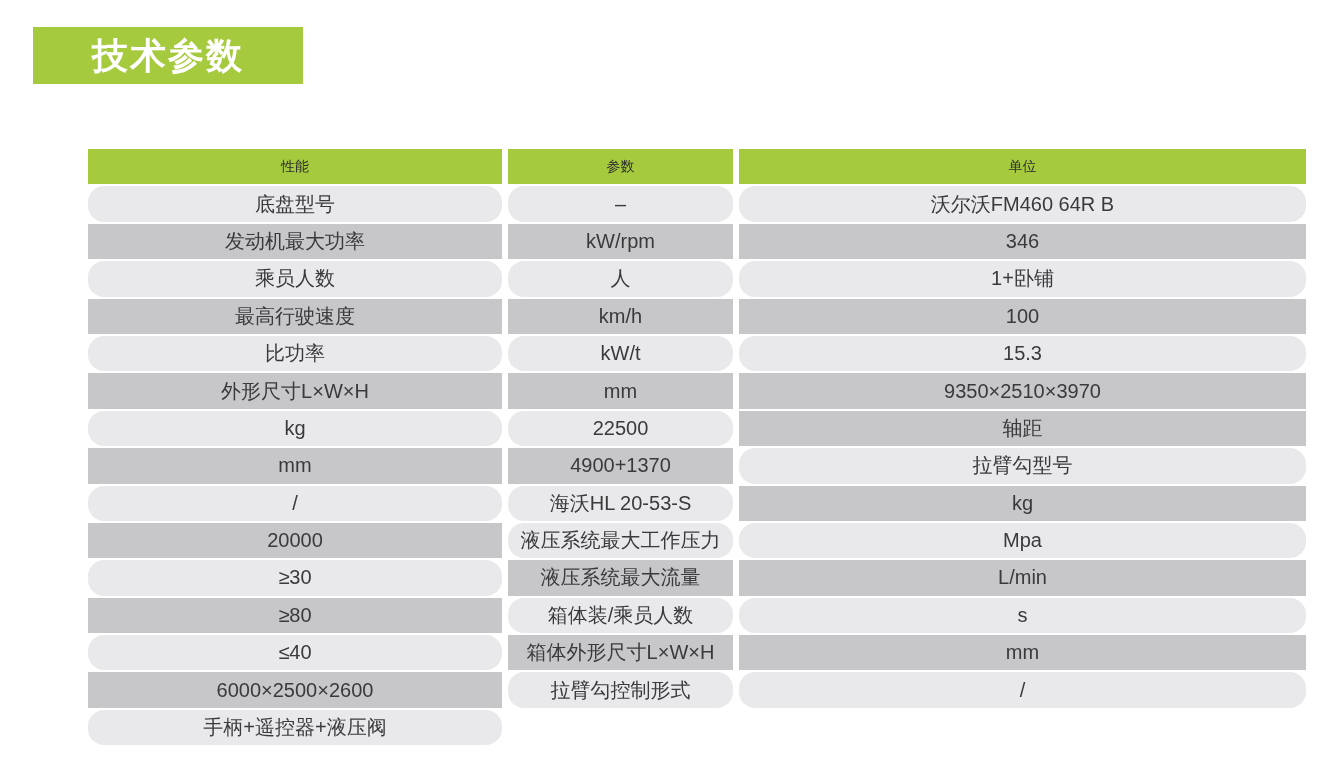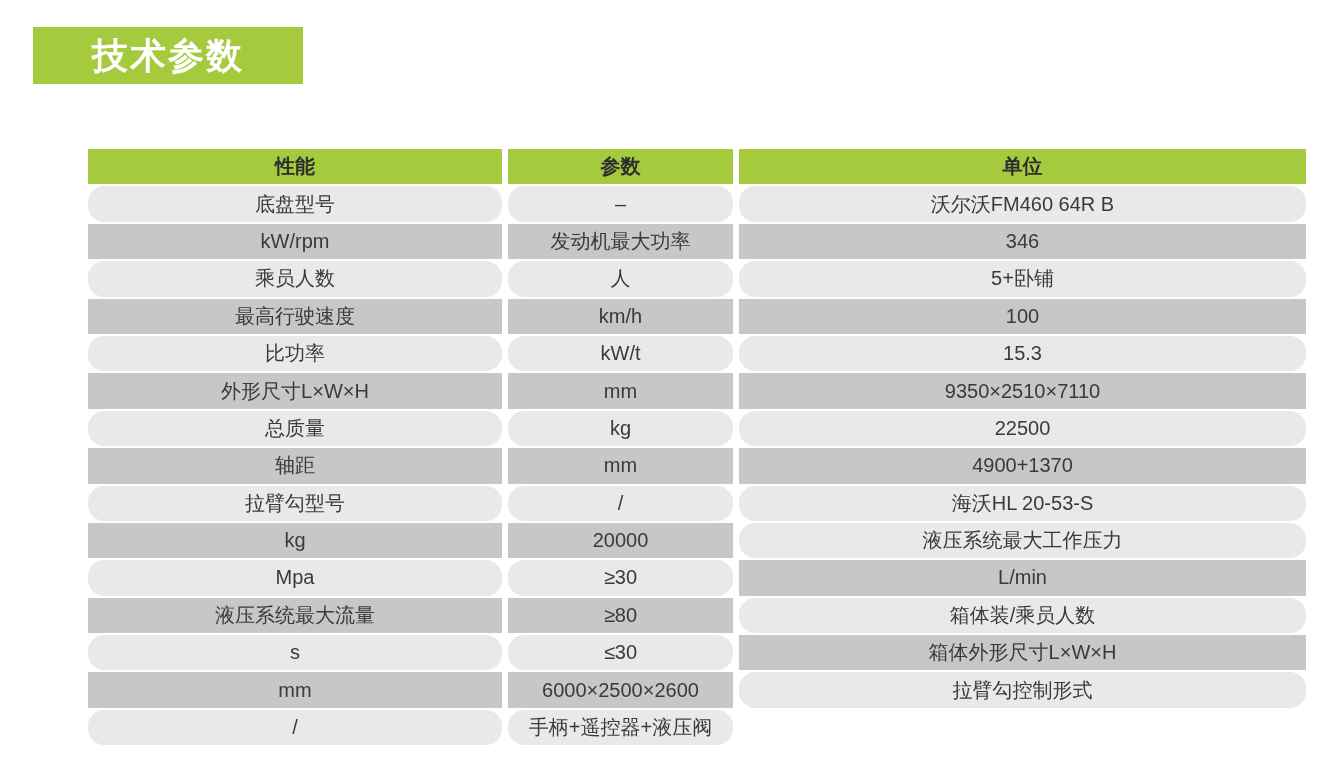--- a/index.html
+++ b/index.html
@@ -55,22 +55,22 @@
     align-items: center;
     justify-content: center;
     font-size: 20px;
     color: #3a3a3c;
     white-space: nowrap;
     overflow: hidden;
   }
 
   .header-cell {
     background: var(--green, #a6ca3d);
-    font-weight: bold;
-    font-size: 20px;
+    font-weight: normal;
+    font-size: 14px;
     color: #2d2d2f;
   }
 
   .row-light { background: var(--row-light, #e9e9eb); border-radius: 16px; }
   .row-dark  { background: var(--row-dark,  #c7c7c9); }
 </style>
 </head>
 <body>
 
 <div class="page">
@@ -80,55 +80,54 @@
   </div>
 
   <div class="spec-table">
     <div class="cell header-cell">性能</div>
     <div class="cell header-cell">参数</div>
     <div class="cell header-cell">单位</div>
 
   <div class="cell row-light">底盘型号</div>
       <div class="cell row-light">–</div>
       <div class="cell row-light">沃尔沃FM460 64R B</div>
+      <div class="cell row-dark">发动机最大功率</div>
       <div class="cell row-dark">kW/rpm</div>
-      <div class="cell row-dark">发动机最大功率</div>
       <div class="cell row-dark">346</div>
       <div class="cell row-light">乘员人数</div>
       <div class="cell row-light">人</div>
-      <div class="cell row-light">5+卧铺</div>
+      <div class="cell row-light">1+卧铺</div>
       <div class="cell row-dark">最高行驶速度</div>
       <div class="cell row-dark">km/h</div>
       <div class="cell row-dark">100</div>
       <div class="cell row-light">比功率</div>
       <div class="cell row-light">kW/t</div>
       <div class="cell row-light">15.3</div>
       <div class="cell row-dark">外形尺寸L×W×H</div>
       <div class="cell row-dark">mm</div>
-      <div class="cell row-dark">9350×2510×7110</div>
-      <div class="cell row-light">总质量</div>
+      <div class="cell row-dark">9350×2510×3970</div>
       <div class="cell row-light">kg</div>
       <div class="cell row-light">22500</div>
       <div class="cell row-dark">轴距</div>
       <div class="cell row-dark">mm</div>
       <div class="cell row-dark">4900+1370</div>
       <div class="cell row-light">拉臂勾型号</div>
       <div class="cell row-light">/</div>
       <div class="cell row-light">海沃HL 20-53-S</div>
       <div class="cell row-dark">kg</div>
       <div class="cell row-dark">20000</div>
       <div class="cell row-light">液压系统最大工作压力</div>
       <div class="cell row-light">Mpa</div>
       <div class="cell row-light">≥30</div>
+      <div class="cell row-dark">液压系统最大流量</div>
       <div class="cell row-dark">L/min</div>
-      <div class="cell row-dark">液压系统最大流量</div>
       <div class="cell row-dark">≥80</div>
       <div class="cell row-light">箱体装/乘员人数</div>
       <div class="cell row-light">s</div>
-      <div class="cell row-light">≤30</div>
+      <div class="cell row-light">≤40</div>
       <div class="cell row-dark">箱体外形尺寸L×W×H</div>
       <div class="cell row-dark">mm</div>
       <div class="cell row-dark">6000×2500×2600</div>
       <div class="cell row-light">拉臂勾控制形式</div>
       <div class="cell row-light">/</div>
       <div class="cell row-light">手柄+遥控器+液压阀</div>
     </div>
 
 </div>
 

